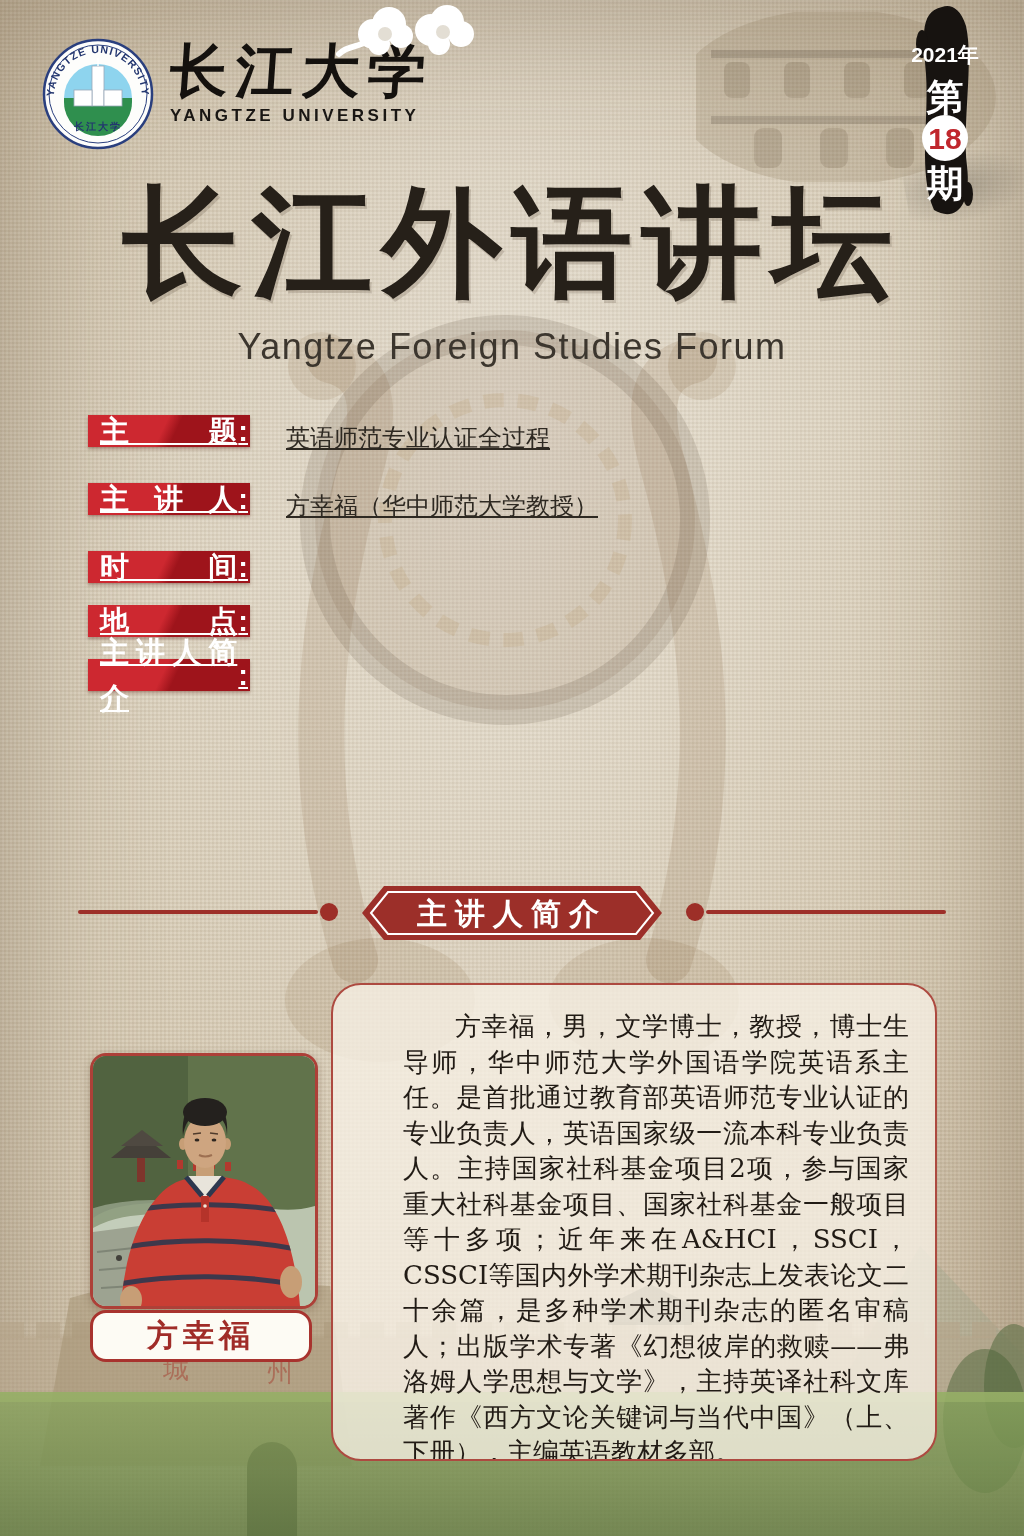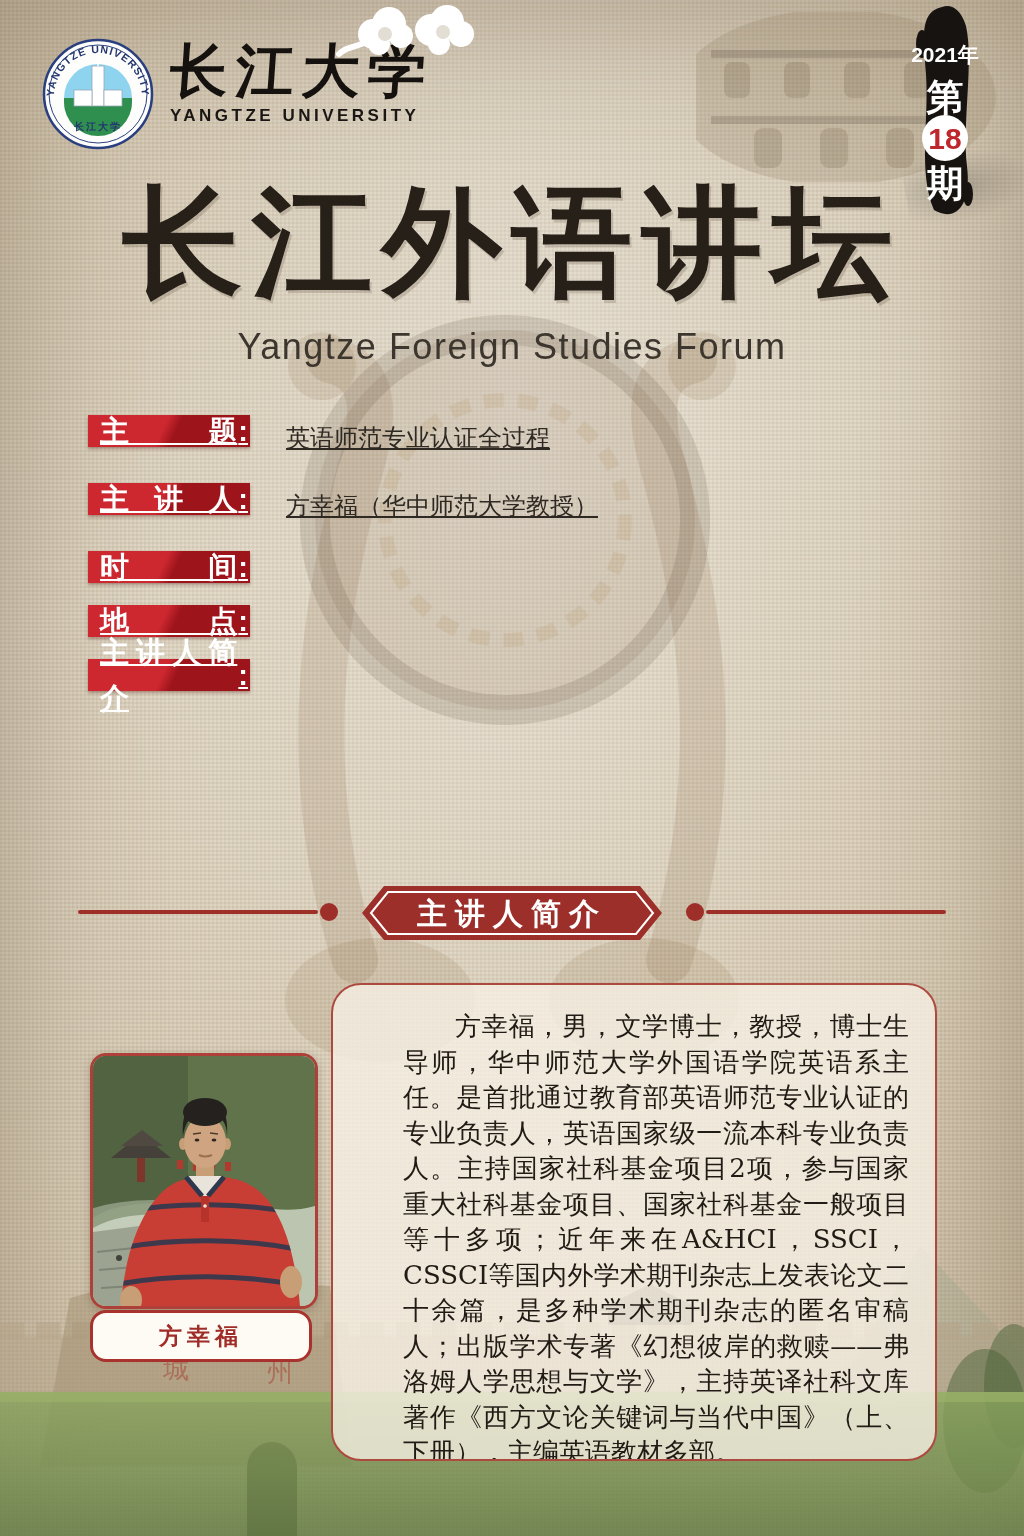--- a/index.html
+++ b/index.html
@@ -52,21 +52,21 @@
   .div-dot{position:absolute;top:19px;width:18px;height:18px;border-radius:50%;background:#9d2f28;}
   .div-dot.l{left:320px;} .div-dot.r{left:686px;}
   .banner-svg{position:absolute;left:362px;top:0;width:300px;height:58px;}
   
   .photo{left:90px;top:1053px;width:222px;height:250px;border:3px solid #ad4038;
     border-radius:16px;overflow:hidden;box-shadow:0 2px 8px rgba(70,40,20,.25);background:#b9c4ad;}
   .photo svg{display:block;}
   .name-plate{left:90px;top:1310px;width:222px;height:52px;box-sizing:border-box;
     background:#fdfbf4;border:3px solid #a8332e;border-radius:16px;
     display:flex;align-items:center;justify-content:center;
-    font-size:23px;font-weight:bold;color:#a02c28;letter-spacing:5px;}
+    font-size:31px;font-weight:bold;color:#a02c28;letter-spacing:5px;}
   .bio-box{left:331px;top:983px;width:606px;height:478px;box-sizing:border-box;
     border:2.5px solid #ad4a40;border-radius:30px;background:rgba(247,241,229,.78);
     padding:24px 26px 0 26px;overflow:hidden;}
   .bio-text{font-family:"DejaVu Serif","Liberation Serif",serif;font-size:26px;
     line-height:35.5px;color:#211b15;text-align:justify;text-indent:2em;margin-left:44px;}
   
   .artifact{left:0;top:0;width:1024px;height:1536px;pointer-events:none;}
   .scene{left:0;top:1216px;width:1024px;height:320px;pointer-events:none;}
 </style>
 </head>

